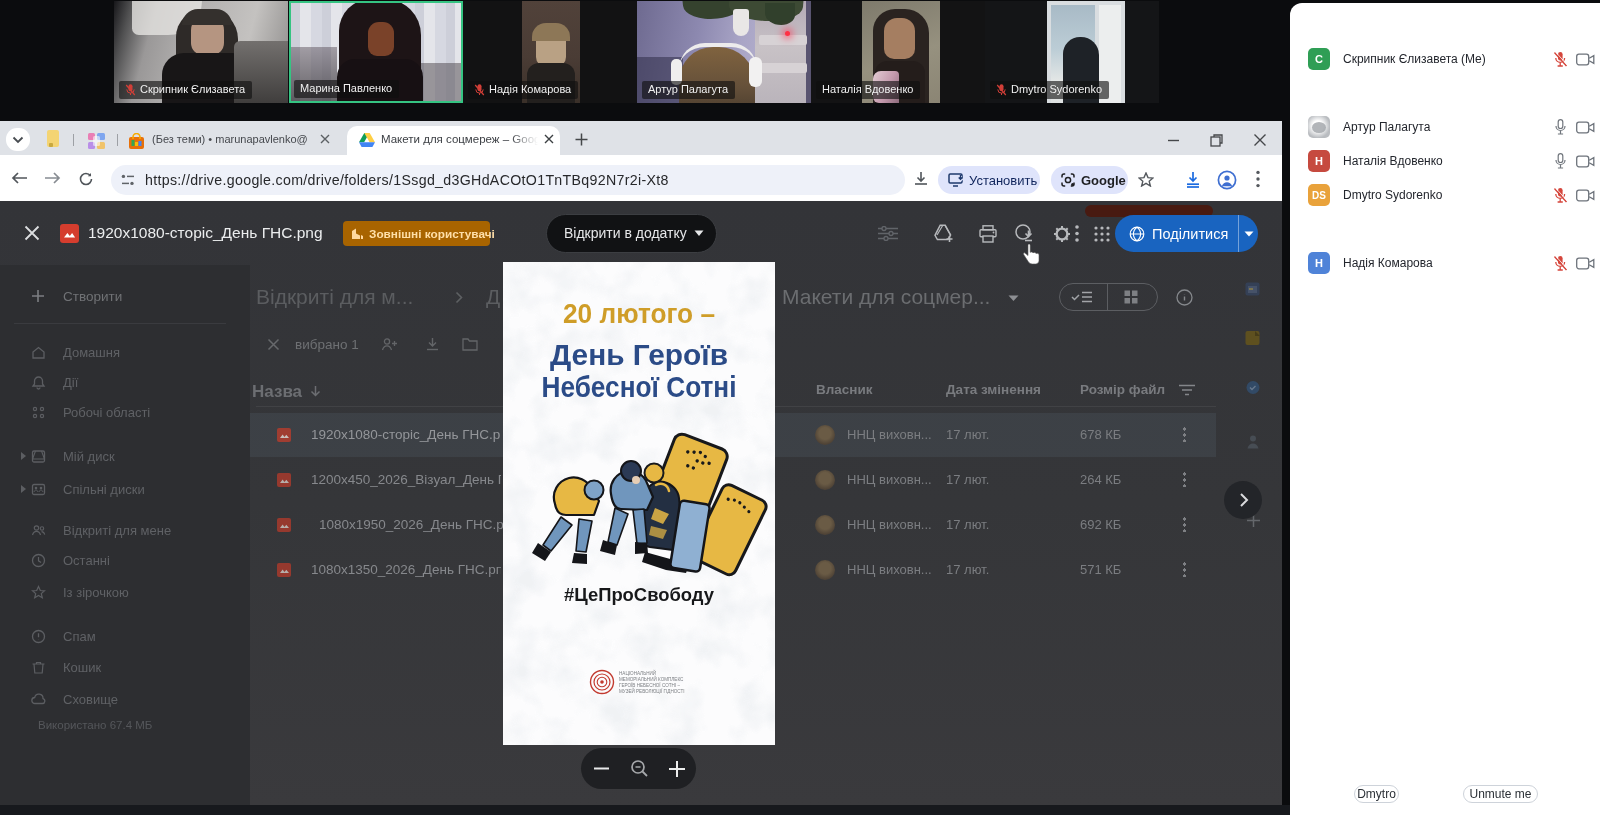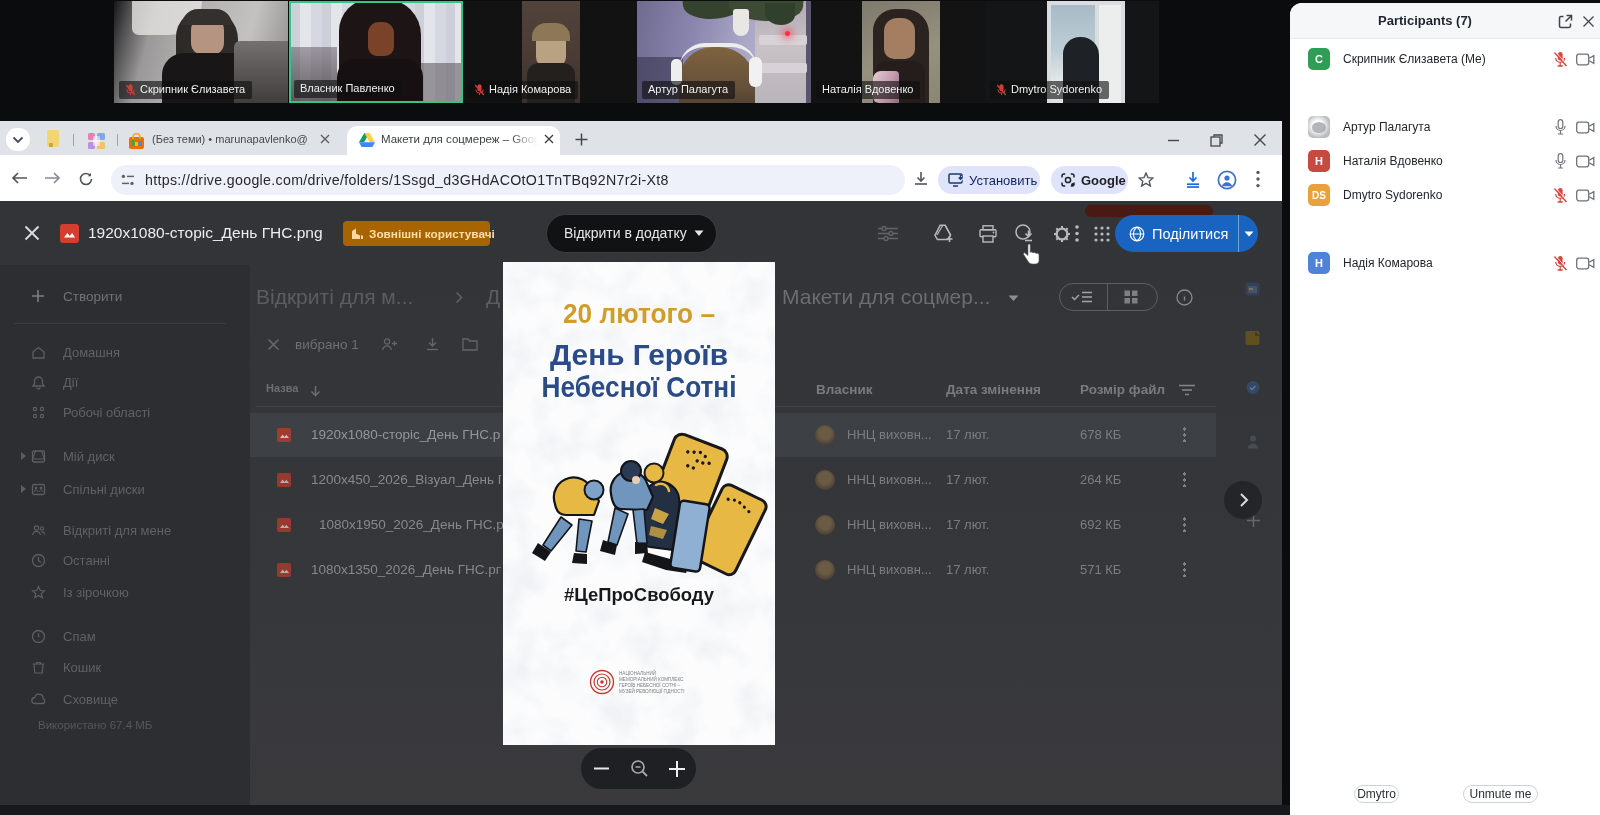--- a/index.html
+++ b/index.html
@@ -72,21 +72,21 @@
             <path d="M1.2 1l8.6 10" stroke="#d23f38" stroke-width="1.2"></path>
           </svg>Скрипник Єлизавета</div>
     </div>
 
     <div class="tile" style="left:289px;background:repeating-linear-gradient(90deg,#cdcfd9 0 9px,#e4e5ea 9px 20px,#d6d8e1 20px 31px);border:2px solid #35c482">
       <div class="abs" style="left:0;top:44px;width:46px;height:58px;background:linear-gradient(180deg,rgba(95,85,95,.5),rgba(40,36,40,.7))"></div>
         <div class="abs" style="left:130px;top:60px;width:44px;height:42px;background:rgba(60,50,58,.45)"></div>
       <div class="abs" style="left:48px;top:-4px;width:82px;height:110px;background:#1d1416;border-radius:32px 36px 0 0"></div>
       <div class="abs" style="left:77px;top:19px;width:26px;height:34px;background:#7a4229;border-radius:11px 11px 9px 9px"></div>
       <div class="abs" style="left:46px;top:56px;width:86px;height:48px;background:#171013;border-radius:18px 18px 0 0"></div>
-      <div class="vlabel" style="left:3px;bottom:3px">Власник Павленко</div>
+      <div class="vlabel" style="left:3px;bottom:3px">Марина Павленко</div>
     </div>
 
     <div class="tile" style="left:463px;background:#121213">
       <div class="abs" style="left:59px;top:0;width:58px;height:102px;background:linear-gradient(180deg,#51423a 0%,#4a3c35 55%,#3a3029 100%)"></div>
       <div class="abs" style="left:73px;top:26px;width:30px;height:40px;background:#b9a184;border-radius:12px 12px 10px 10px"></div>
       <div class="abs" style="left:69px;top:22px;width:38px;height:18px;background:#8d7757;border-radius:14px 14px 0 0"></div>
       <div class="abs" style="left:64px;top:62px;width:48px;height:40px;background:#23201e;border-radius:12px 12px 0 0"></div>
       <div class="vlabel"><svg class="mred" width="11" height="12" viewBox="0 0 11 12">
             <path d="M3.5 2.2a2 2 0 014 0v3a2 2 0 01-4 0z" fill="#d23f38"></path>
             <path d="M1.8 5.4a3.7 3.7 0 007.4 0M5.5 9v2" stroke="#d23f38" stroke-width="1" fill="none"></path>
@@ -353,21 +353,21 @@
         <path d="M13.5 4v5M11 6.5h5" stroke="#636568" stroke-width="1.3"></path>
       </svg>
     <svg class="abs" style="left:425px;top:136px" width="15" height="15" viewBox="0 0 15 15">
         <path d="M7.5 1v8M4 5.5L7.5 9 11 5.5" stroke="#636568" stroke-width="1.4" fill="none"></path>
         <path d="M2 12.5h11" stroke="#636568" stroke-width="1.4"></path>
       </svg>
     <svg class="abs" style="left:462px;top:136px" width="16" height="14" viewBox="0 0 16 14">
         <path d="M1 2h5l1.5 2H15v9H1z" fill="none" stroke="#636568" stroke-width="1.3"></path>
       </svg>
 
-    <div class="t" style="left:266px;top:181px;font-size:11px;color:#6c6e72;font-weight:bold">Назва</div>
+    <div class="t" style="left:252px;top:181px;font-size:17px;color:#6c6e72;font-weight:bold">Назва</div>
     <svg class="abs" style="left:310px;top:184px" width="11" height="12" viewBox="0 0 11 12">
         <path d="M5.5 1v9M1.5 6.5l4 4 4-4" stroke="#6c6e72" stroke-width="1.5" fill="none"></path>
       </svg>
     <div class="t" style="left:816px;top:181px;font-size:13.5px;color:#797b7f;font-weight:bold">Власник</div>
     <div class="t" style="left:946px;top:181px;font-size:13.5px;color:#797b7f;font-weight:bold">Дата змінення</div>
     <div class="t" style="left:1080px;top:181px;font-size:13.5px;color:#797b7f;font-weight:bold">Розмір файл</div>
     <svg class="abs" style="left:1178px;top:183px" width="18" height="12" viewBox="0 0 18 12">
         <path d="M1 1.5h16M4 6h10M7 10.5h4" stroke="#84868a" stroke-width="1.6"></path>
       </svg>
     <div class="abs" style="left:256px;top:205px;width:960px;height:1px;background:#414245"></div>
@@ -623,30 +623,20 @@
         <path d="M12.5 12.5L17 17" stroke="#a6a8ab" stroke-width="1.8"></path>
       </svg>
     <svg class="abs" style="left:669px;top:560px" width="16" height="16" viewBox="0 0 16 16">
         <path d="M8 0v16M0 8h16" stroke="#eceded" stroke-width="2"></path>
       </svg>
   </div>
   <div id="bottomstrip"></div>
   <div id="gap">
       </div>
   <div id="panel">
-    <div id="phead">
-      <div class="t" style="left:0;top:10px;width:270px;text-align:center;font-size:13px;font-weight:bold;color:#1d2530">Participants (7)</div>
-      <svg class="abs" style="left:268px;top:11px" width="15" height="15" viewBox="0 0 15 15">
-          <path d="M5.5 2.5H3a1.5 1.5 0 00-1.5 1.5v8A1.5 1.5 0 003 13.5h8a1.5 1.5 0 001.5-1.5V9.5" fill="none" stroke="#3f454d" stroke-width="1.5"></path>
-          <path d="M8.5 1.5h5v5M13 2L7.5 7.5" stroke="#3f454d" stroke-width="1.5" fill="none"></path>
-        </svg>
-      <svg class="abs" style="left:292px;top:12px" width="13" height="13" viewBox="0 0 13 13">
-          <path d="M1.5 1.5l10 10M11.5 1.5l-10 10" stroke="#454b53" stroke-width="1.4"></path>
-        </svg>
-    </div>
     <div class="prow" style="top:39px">
       <div class="pavatar" style="background:#2f9e55">C</div>
       <div class="pname">Скрипник Єлизавета (Me)</div>
       <svg class="abs" style="left:263px;top:9px" width="15" height="17">
           <use href="#micR"></use>
         </svg>
       <svg class="abs" style="left:286px;top:11px" width="19" height="13">
           <use href="#camG"></use>
         </svg>
     </div>

